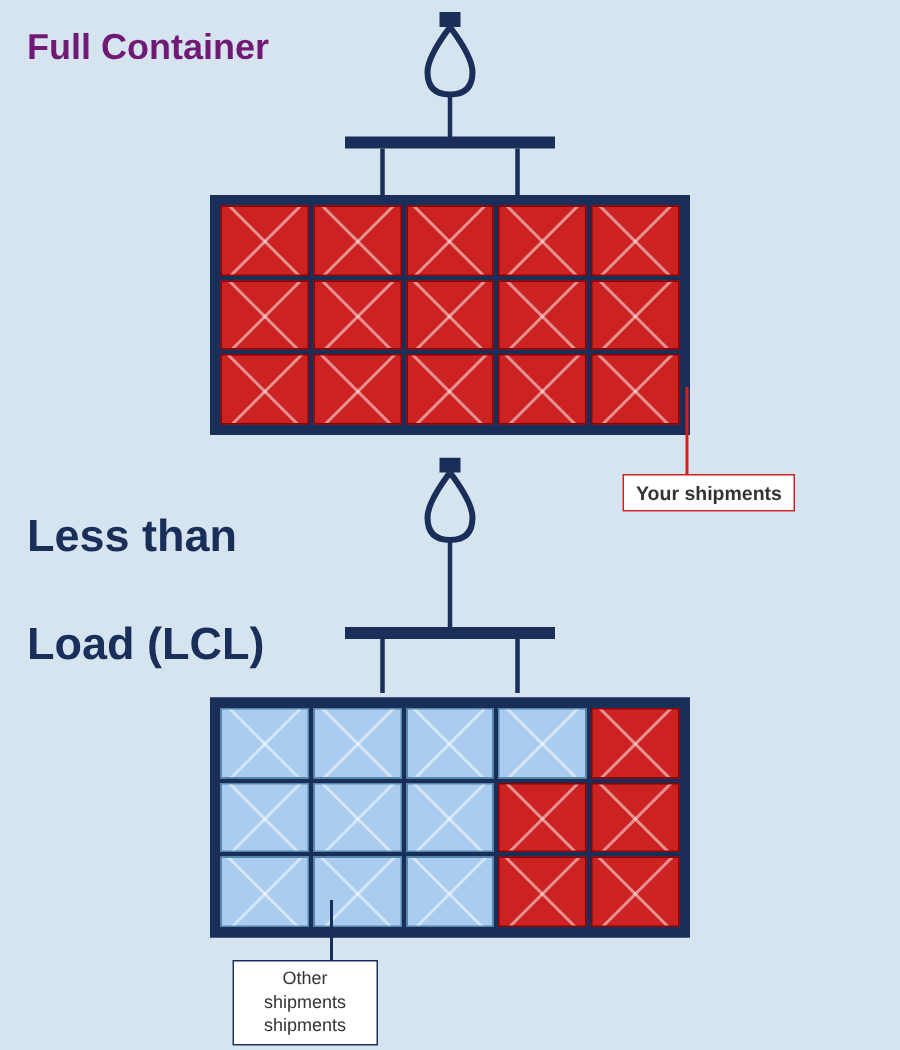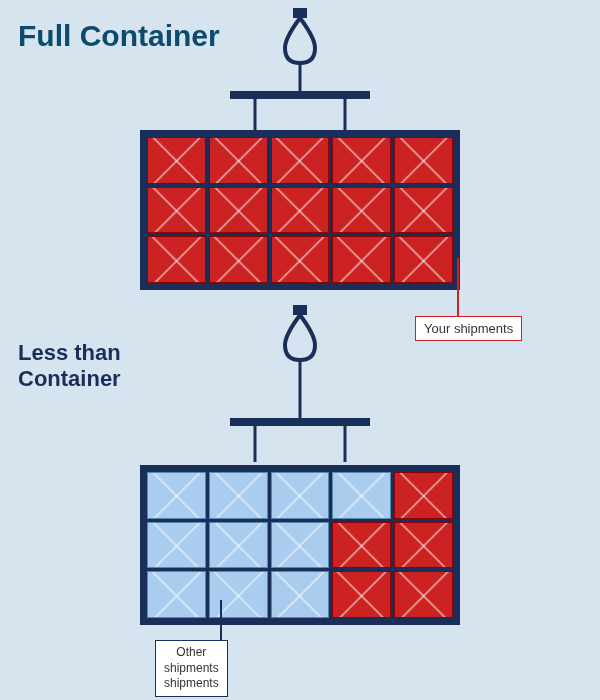--- a/index.html
+++ b/index.html
@@ -10,23 +10,23 @@
       font-family: Arial, sans-serif;
       position: relative;
       overflow: hidden;
     }
 
     
     .fcl-title {
       position: absolute;
       top: 18px;
       left: 18px;
-      font-size: 30px;
+      font-size: 24px;
       font-weight: 900;
-      color: #0c4a6e;
+      color: #701a75;
       line-height: 1.2;
     }
 
     
     .container-box {
       position: absolute;
       border: 3px solid #1a2e5a;
       background: #1a2e5a;
     }
 
@@ -121,75 +121,77 @@
     .label-your-shipments {
       position: absolute;
       top: 316px;
       left: 415px;
       background: white;
       border: 1.5px solid #cc2222;
       padding: 4px 8px;
       font-size: 13px;
       color: #333;
       white-space: nowrap;
+      font-weight: bold;
     }
 
     .label-line-shipments {
       position: absolute;
       top: 258px;
       left: 457px;
       width: 1.5px;
       height: 70px;
       background: #cc2222;
     }
 
     
     .label-other-importers {
       position: absolute;
       top: 640px;
       left: 155px;
       background: white;
       border: 1.5px solid #1a2e5a;
-      padding: 4px 8px;
+      padding: 4px 20px;
       font-size: 12px;
       color: #333;
       text-align: center;
       line-height: 1.3;
     }
 
     .label-line-other {
       position: absolute;
       top: 600px;
       left: 220px;
       width: 1.5px;
       height: 45px;
       background: #1a2e5a;
     }
 
     
     .lcl-title {
       position: absolute;
       top: 340px;
       left: 18px;
-      font-size: 22px;
+      font-size: 30px;
       font-weight: 900;
       color: #1a2e5a;
       line-height: 1.2;
     }
   </style>
 </head>
 <body>
 
 <div class="fcl-title">
   <span>Full Container</span><br>
 </div>
 
 <div class="lcl-title">
   <span>Less than</span><br>
-  <span>Container</span><br>
+  <br>
+  <span>Load (LCL)</span>
 </div>
 
 <div class="crane-top-fcl">
   <svg width="200" height="130" viewBox="0 0 200 130">
 
     <rect x="93" y="0" width="14" height="10" fill="#1a2e5a"></rect>
     <path d="M100 10 Q85 30 85 40 Q85 55 100 55 Q115 55 115 40 Q115 30 100 10" fill="none" stroke="#1a2e5a" stroke-width="4"></path>
 
     <line x1="100" y1="55" x2="100" y2="85" stroke="#1a2e5a" stroke-width="3"></line>
 

